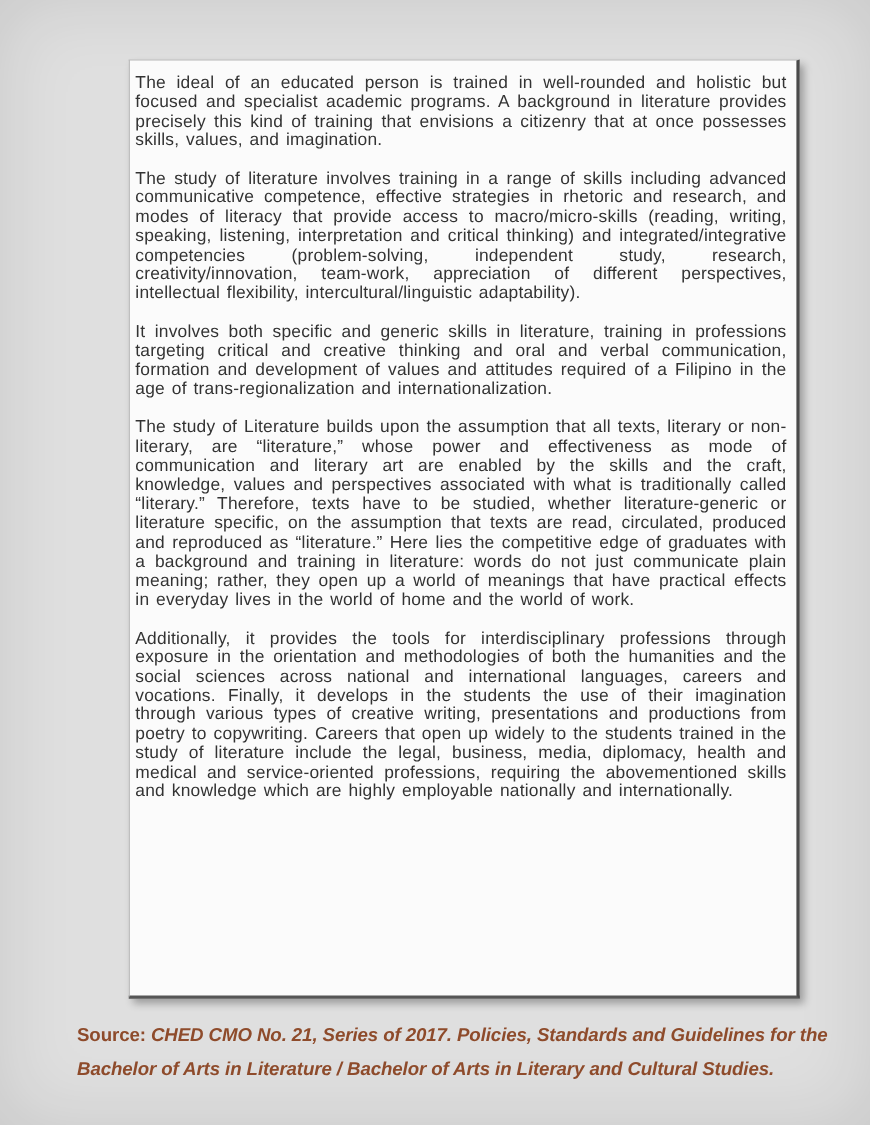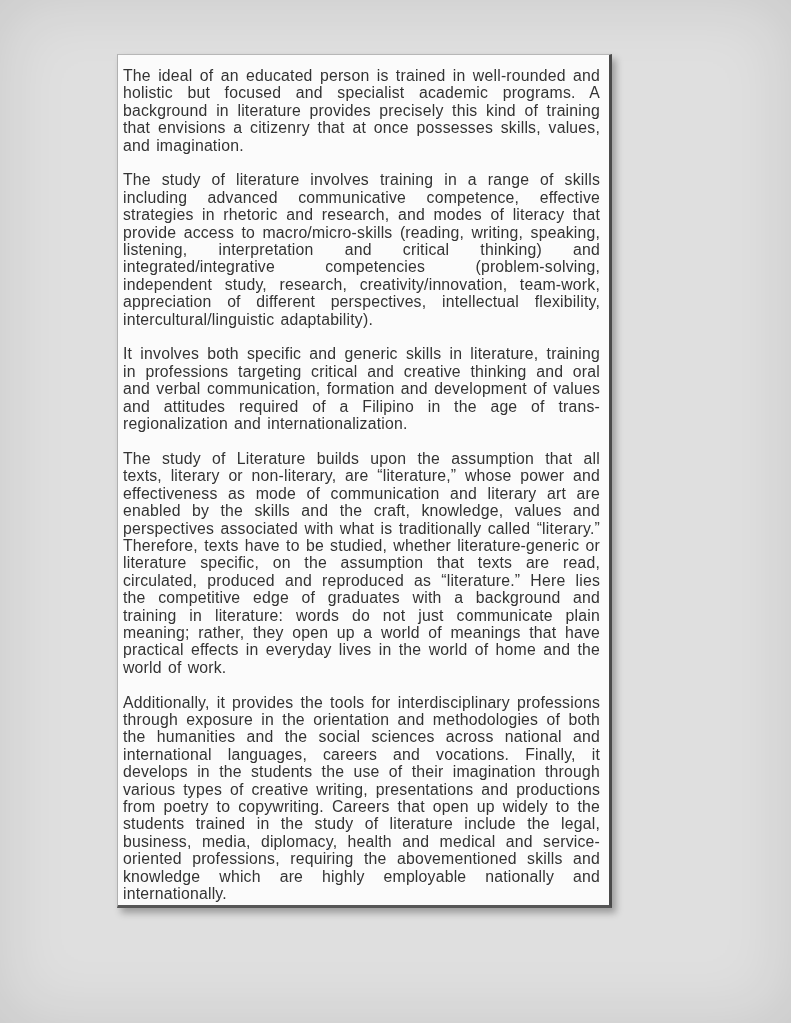--- a/index.html
+++ b/index.html
@@ -13,21 +13,21 @@
     height: 1023px;
     background: #dfdfdf;
     box-shadow: inset 0 0 70px rgba(0,0,0,0.10);
     overflow: hidden;
     font-family: "Liberation Sans", sans-serif;
   }
   .page {
     position: absolute;
     left: 117px;
     top: 54px;
-    width: 495px;
+    width: 610px;
     height: 854px;
     box-sizing: border-box;
     background: #fbfbfb;
     border-top: 1px solid #b7b7b7;
     border-left: 1px solid #b0b0b0;
     border-right: 3px solid #4a4a4a;
     border-bottom: 3px solid #565656;
     box-shadow: 4px 5px 7px rgba(0,0,0,0.30);
     padding: 12px 9px 24px 5px;
     overflow: hidden;
@@ -69,14 +69,19 @@
 <div class="canvas">
 
   <div class="page">
     <p>The ideal of an educated person is trained in well-rounded and holistic but focused and specialist academic programs.  A background in literature provides precisely this kind of training that envisions a citizenry that at once possesses skills, values, and imagination.</p>
     <p>The study of literature involves training in a range of skills including advanced communicative competence, effective strategies in rhetoric and research, and modes of literacy that provide access to macro/micro-skills (reading, writing, speaking, listening, interpretation and critical thinking) and integrated/integrative competencies (problem-solving, independent study, research, creativity/innovation, team-work, appreciation of different perspectives, intellectual flexibility, intercultural/linguistic adaptability).</p>
     <p>It involves both specific and generic skills in literature, training in professions targeting critical and creative thinking and oral and verbal communication, formation and development of values and attitudes required of a Filipino in the age of trans-regionalization and internationalization.</p>
     <p>The study of Literature builds upon the assumption that all texts, literary or non-literary, are “literature,” whose power and effectiveness as mode of communication and literary art are enabled by the skills and the craft, knowledge, values and perspectives associated with what is traditionally called “literary.”  Therefore, texts have to be studied, whether literature-generic or literature specific, on the assumption that texts are read, circulated, produced and reproduced as “literature.”  Here lies the competitive edge of graduates with a background and training in literature: words do not just communicate plain meaning; rather, they open up a world of meanings that have practical effects in everyday lives in the world of home and the world of work.</p>
     <p>Additionally, it provides the tools for interdisciplinary professions through exposure in the orientation and methodologies of both the humanities and the social sciences across national and international languages, careers and vocations.  Finally, it develops in the students the use of their imagination through various types of creative writing, presentations and productions from poetry to copywriting.  Careers that open up widely to the students trained in the study of literature include the legal, business, media, diplomacy, health and medical and service-oriented professions, requiring the abovementioned skills and knowledge which are highly employable nationally and internationally.</p>
   </div>
 
+  <div class="source-block">
+    <span class="source-label">Source:</span>
+    <span> </span>
+    <span class="source-citation">CHED CMO No. 21, Series of 2017. Policies, Standards and Guidelines for the Bachelor of Arts in Literature / Bachelor of Arts in Literary and Cultural Studies.</span>
+  </div>
 
 </div>
 
 </body></html>

